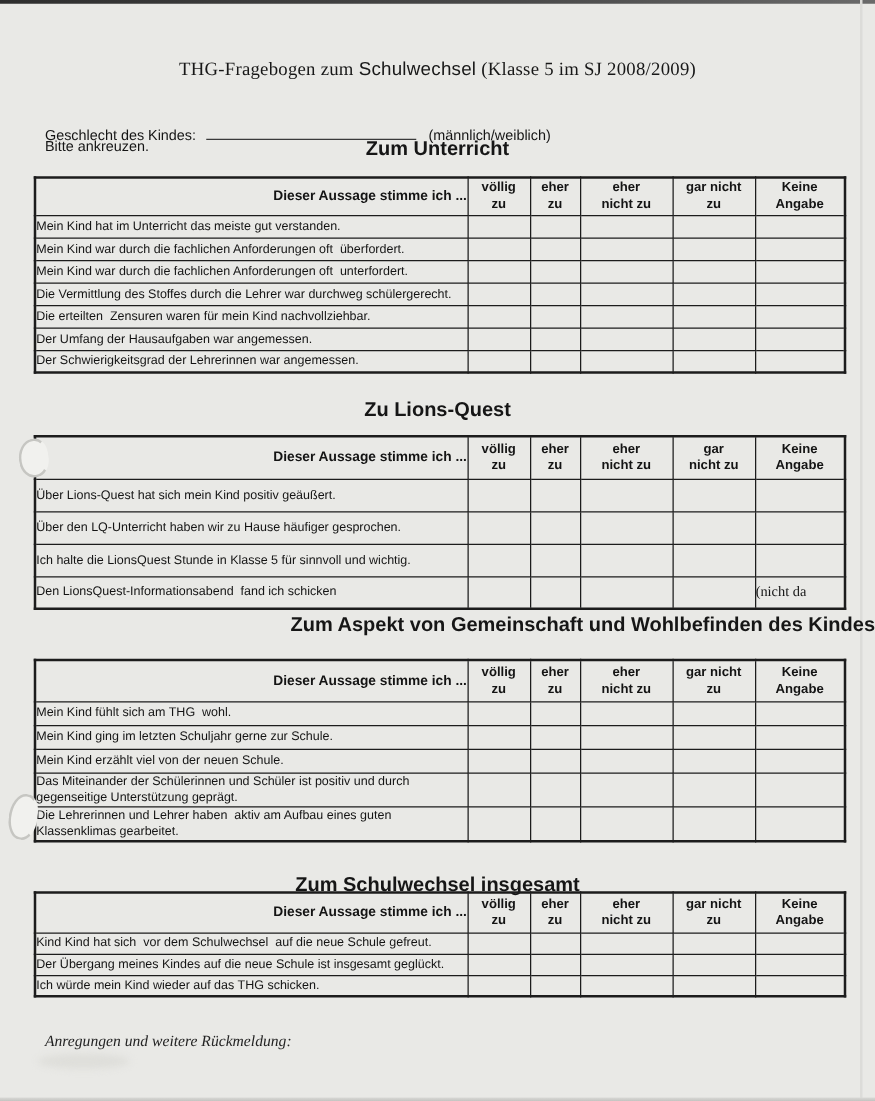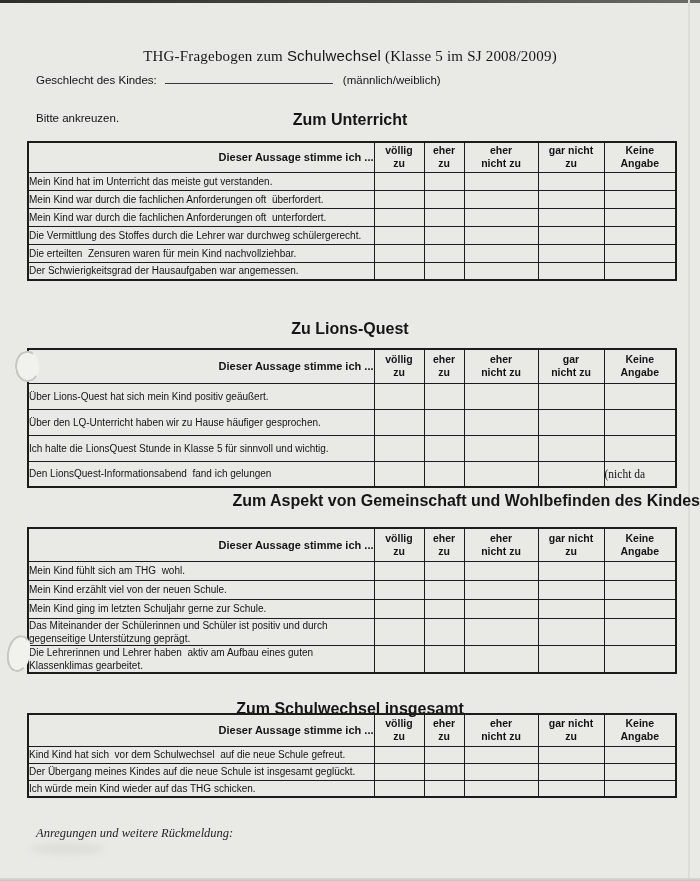--- a/index.html
+++ b/index.html
@@ -13,21 +13,21 @@
   .edge-bottom { position:absolute; bottom:0; left:0; width:700px; height:3px;
     background:linear-gradient(#d9d9d6,#c2c2bf); }
   .edge-right { position:absolute; top:0; left:688px; width:2px; height:881px;
     background:#dcdcd9; }
 
   .doc-title { position:absolute; top:47px; left:0; width:700px; text-align:center;
     font-size:15px; color:#181818; letter-spacing:.2px; }
   .doc-title .serif { font-family:"Liberation Serif", serif; }
   .doc-title .sans  { font-family:"Liberation Sans", sans-serif; }
 
-  .gender-line { position:absolute; top:72px; left:36px; font-size:11.5px;text-align:right; }
+  .gender-line { position:absolute; top:100px; left:36px; font-size:11.5px;text-align:right; }
   .gender-line .blank { display:inline-block; width:168px; height:11px;
     border-bottom:1.6px solid #3a3a3a; margin:0 10px 0 8px; vertical-align:baseline; }
 
   .instruction { position:absolute; top:112px; left:36px; font-size:11.5px;text-align:center; }
 
   .heading { position:absolute; left:0; width:700px; text-align:center;
     font-size:16px; font-weight:bold; color:#161616; }
   .h1 { top:111px; }
   .h2 { top:320px; }
   .h3 { top:492px;text-align:right; }
@@ -141,21 +141,29 @@
           </tr>
           <tr>
             <td class="stmt">Die erteilten  Zensuren waren für mein Kind nachvollziehbar.</td>
             <td class="ans"></td>
             <td class="ans"></td>
             <td class="ans"></td>
             <td class="ans"></td>
             <td class="ans"></td>
           </tr>
           <tr>
-            <td class="stmt">Der Schwierigkeitsgrad der Hausaufgaben war angemessen.</td>
+            <td class="stmt">Der Umfang der Hausaufgaben war angemessen.</td>
+            <td class="ans"></td>
+            <td class="ans"></td>
+            <td class="ans"></td>
+            <td class="ans"></td>
+            <td class="ans"></td>
+          </tr>
+          <tr>
+            <td class="stmt">Der Schwierigkeitsgrad der Lehrerinnen war angemessen.</td>
             <td class="ans"></td>
             <td class="ans"></td>
             <td class="ans"></td>
             <td class="ans"></td>
             <td class="ans"></td>
           </tr>
         </tbody>
     </table>
   </div>
 
@@ -204,21 +212,21 @@
           </tr>
           <tr>
             <td class="stmt">Ich halte die LionsQuest Stunde in Klasse 5 für sinnvoll und wichtig.</td>
             <td class="ans"></td>
             <td class="ans"></td>
             <td class="ans"></td>
             <td class="ans"></td>
             <td class="ans"></td>
           </tr>
           <tr>
-            <td class="stmt">Den LionsQuest-Informationsabend  fand ich gelungen</td>
+            <td class="stmt">Den LionsQuest-Informationsabend  fand ich schicken</td>
             <td class="ans"></td>
             <td class="ans"></td>
             <td class="ans"></td>
             <td class="ans"></td>
             <td class="note">(nicht da</td>
           </tr>
         </tbody>
     </table>
   </div>
 
@@ -251,29 +259,29 @@
       <tbody>
           <tr>
             <td class="stmt">Mein Kind fühlt sich am THG  wohl.</td>
             <td class="ans"></td>
             <td class="ans"></td>
             <td class="ans"></td>
             <td class="ans"></td>
             <td class="ans"></td>
           </tr>
           <tr>
+            <td class="stmt">Mein Kind ging im letzten Schuljahr gerne zur Schule.</td>
+            <td class="ans"></td>
+            <td class="ans"></td>
+            <td class="ans"></td>
+            <td class="ans"></td>
+            <td class="ans"></td>
+          </tr>
+          <tr>
             <td class="stmt">Mein Kind erzählt viel von der neuen Schule.</td>
-            <td class="ans"></td>
-            <td class="ans"></td>
-            <td class="ans"></td>
-            <td class="ans"></td>
-            <td class="ans"></td>
-          </tr>
-          <tr>
-            <td class="stmt">Mein Kind ging im letzten Schuljahr gerne zur Schule.</td>
             <td class="ans"></td>
             <td class="ans"></td>
             <td class="ans"></td>
             <td class="ans"></td>
             <td class="ans"></td>
           </tr>
           <tr>
             <td class="stmt">Das Miteinander der Schülerinnen und Schüler ist positiv und durch
 gegenseitige Unterstützung geprägt.</td>
             <td class="ans"></td>

